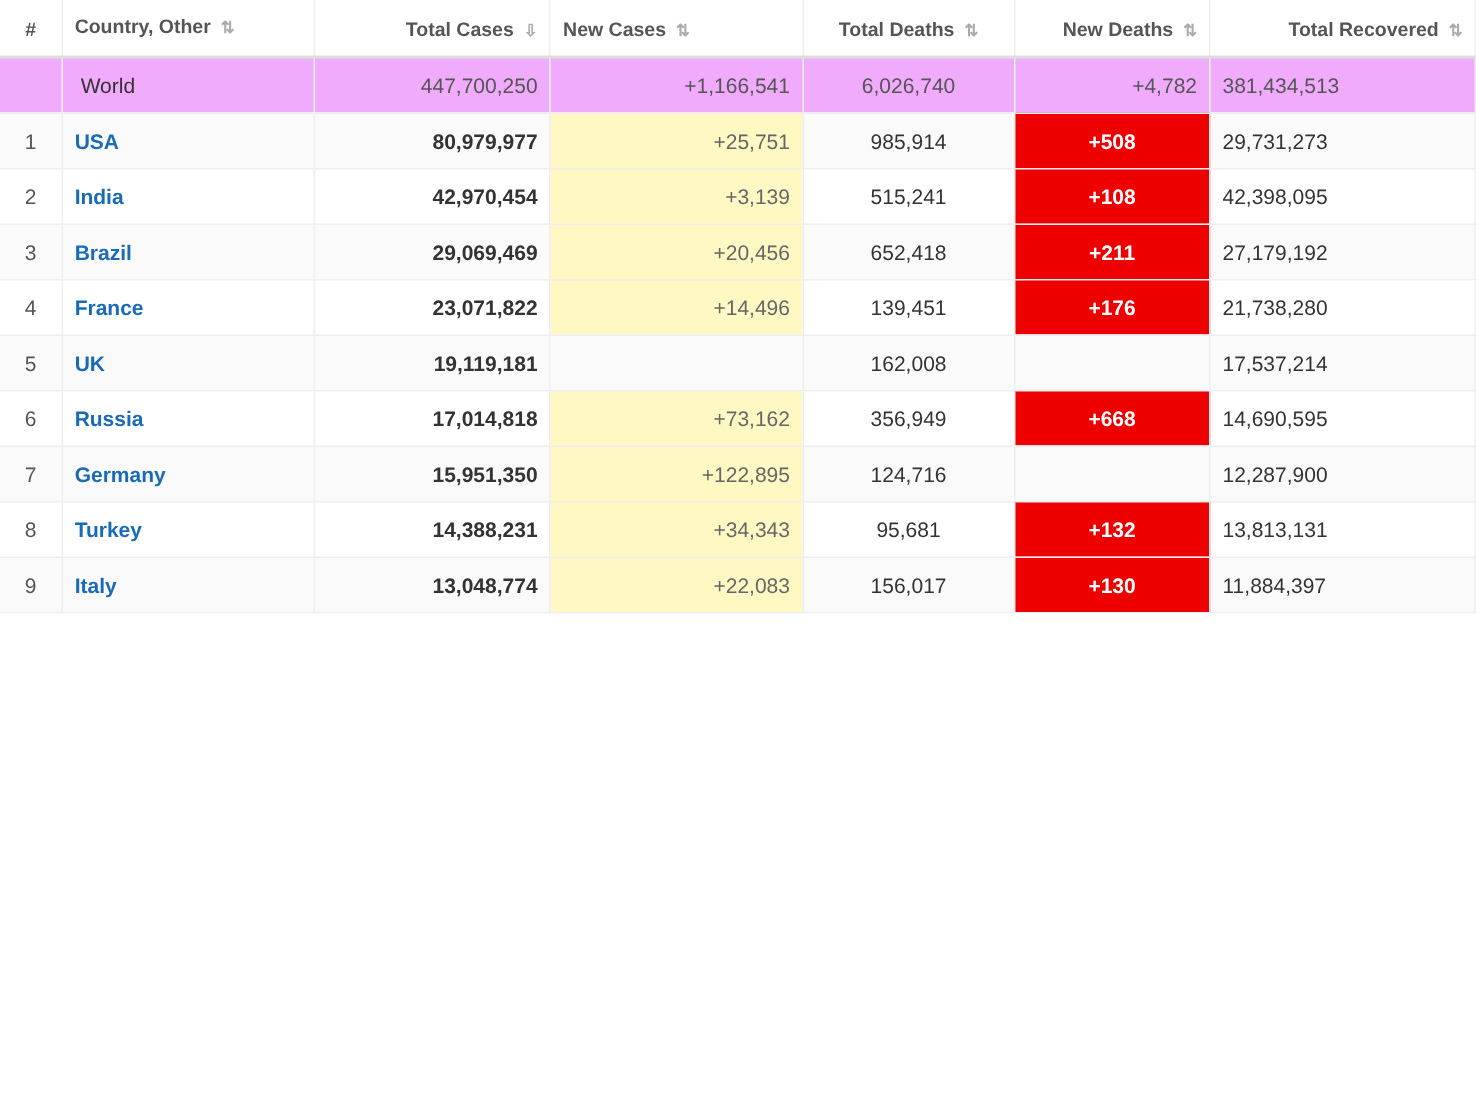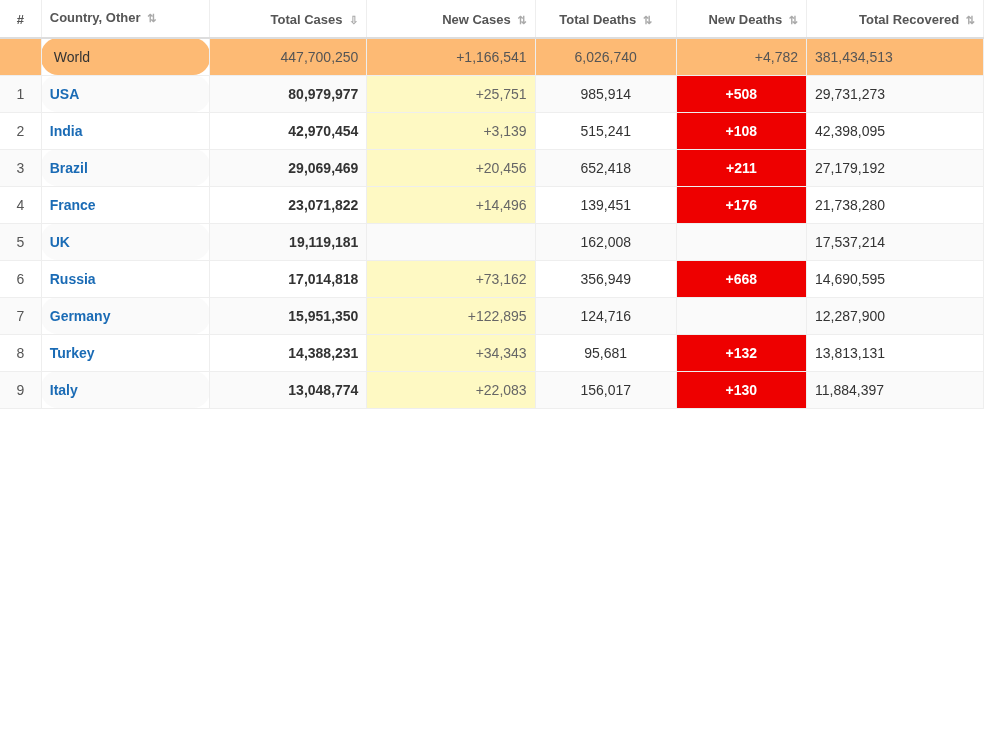--- a/index.html
+++ b/index.html
@@ -33,29 +33,29 @@
       font-size: 11px;
       margin-left: 3px;
     }
     td {
       padding: 10px 8px;
       border-bottom: 1px solid #eee;
       border-right: 1px solid #eee;
       vertical-align: middle;
     }
     .col-rank { width: 38px; text-align: center; }
-    .col-country { width: 155px; border-radius: 17px; }
+    .col-country { width: 155px; }
     .col-total-cases { width: 145px; text-align: right; }
     .col-new-cases { width: 155px; text-align: right; }
     .col-total-deaths { width: 130px; text-align: center; }
     .col-new-deaths { width: 120px; text-align: right; margin-top: 27px; }
     .col-total-recovered { width: 163px; }
 
     .world-row td {
-      background: #fdba74;
+      background: #f0abfc;
       color: #555;
       font-weight: normal;
     }
     .world-row td:first-child { font-style: italic; }
 
     .data-row td {
       background: #fff;
     }
     .data-row:nth-child(even) td {
       background: #fafafa;
@@ -112,21 +112,21 @@
         <span>#</span>
       </th>
       <th class="col-country">
         <span class="header-two-line">Country, Other</span>
         <span class="sort-icon">⇅</span>
       </th>
       <th class="col-total-cases" style="text-align:right">
         <span>Total Cases</span>
         <span class="sort-icon">⇩</span>
       </th>
-      <th class="col-new-cases" style="text-align:right">
+      <th class="col-new-cases" style="text-align:left">
         <span>New Cases</span>
         <span class="sort-icon">⇅</span>
       </th>
       <th class="col-total-deaths" style="">
         <span>Total Deaths</span>
         <span class="sort-icon">⇅</span>
       </th>
       <th class="col-new-deaths" style="text-align:right">
         <span>New Deaths</span>
         <span class="sort-icon">⇅</span>

